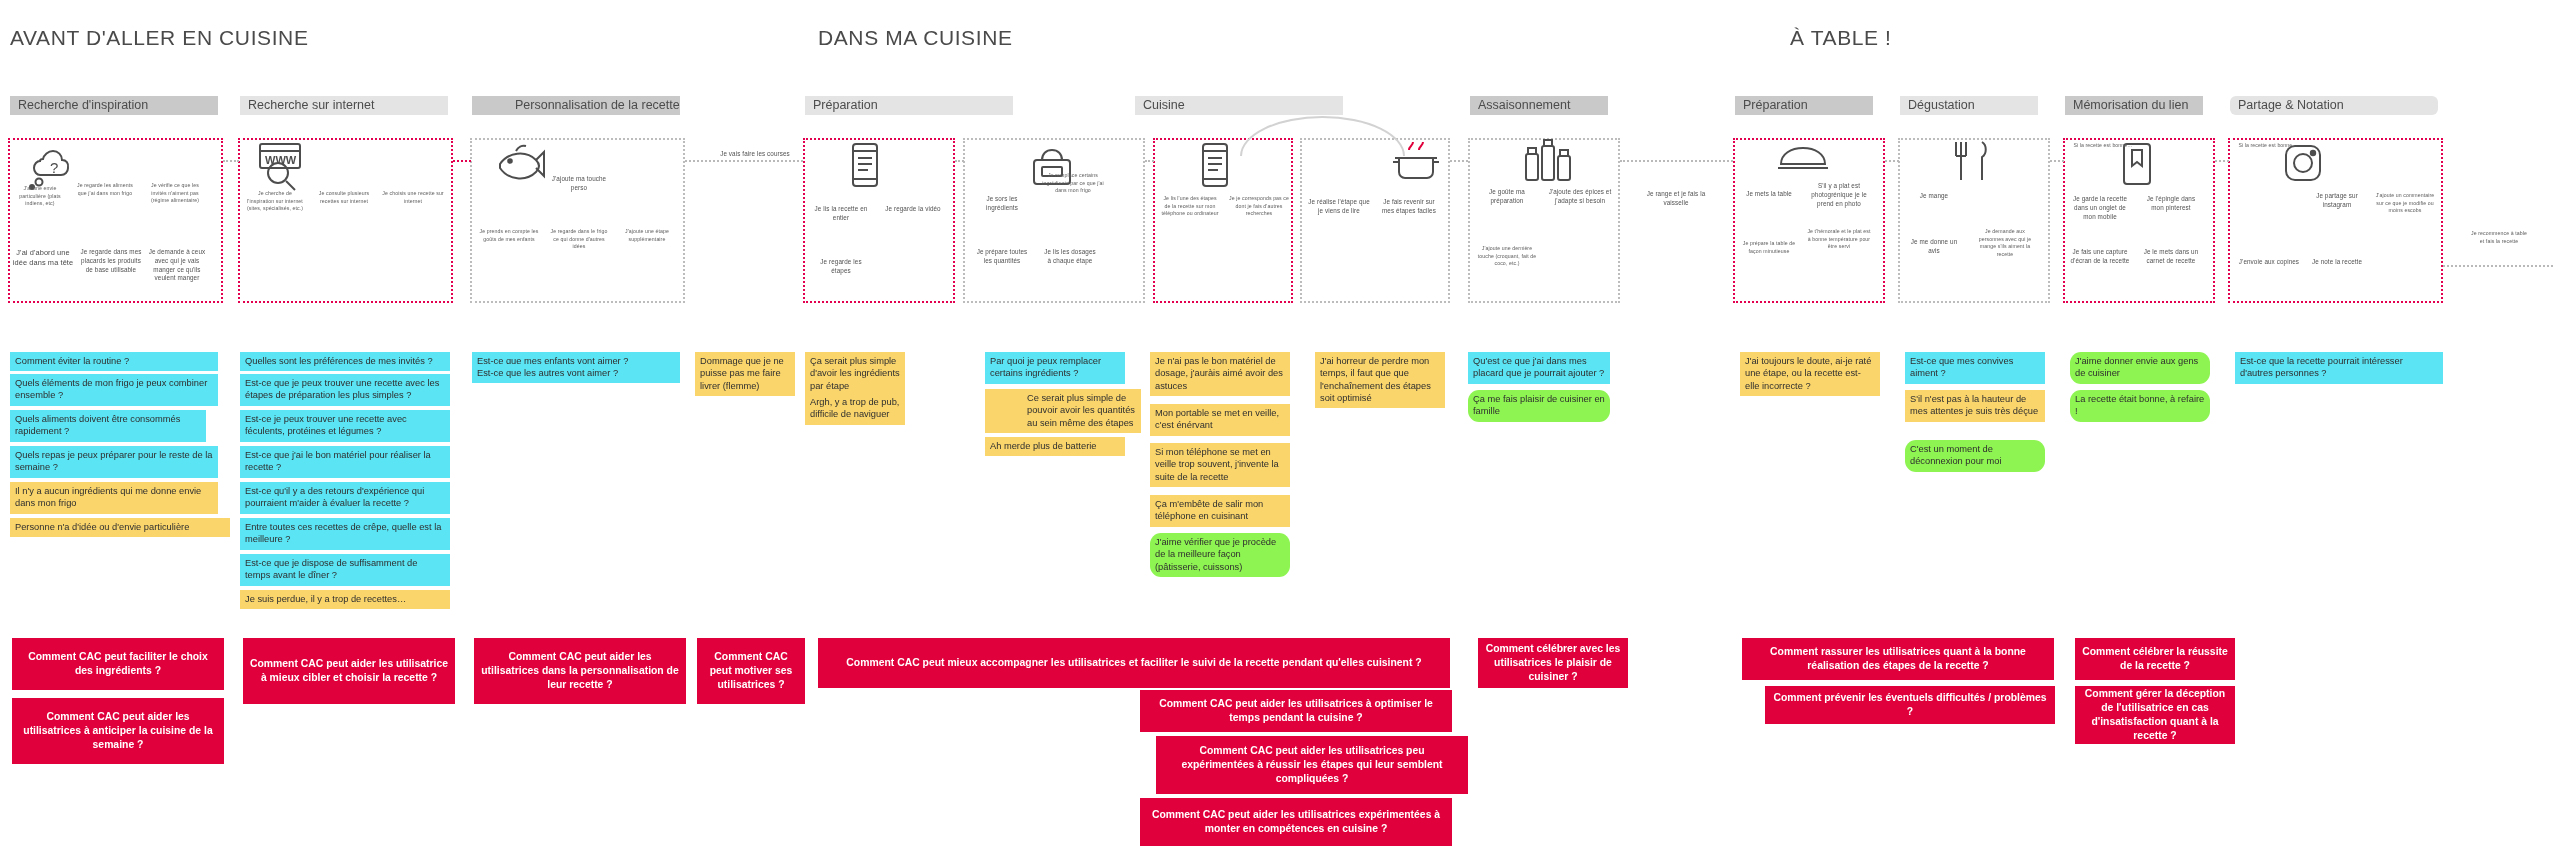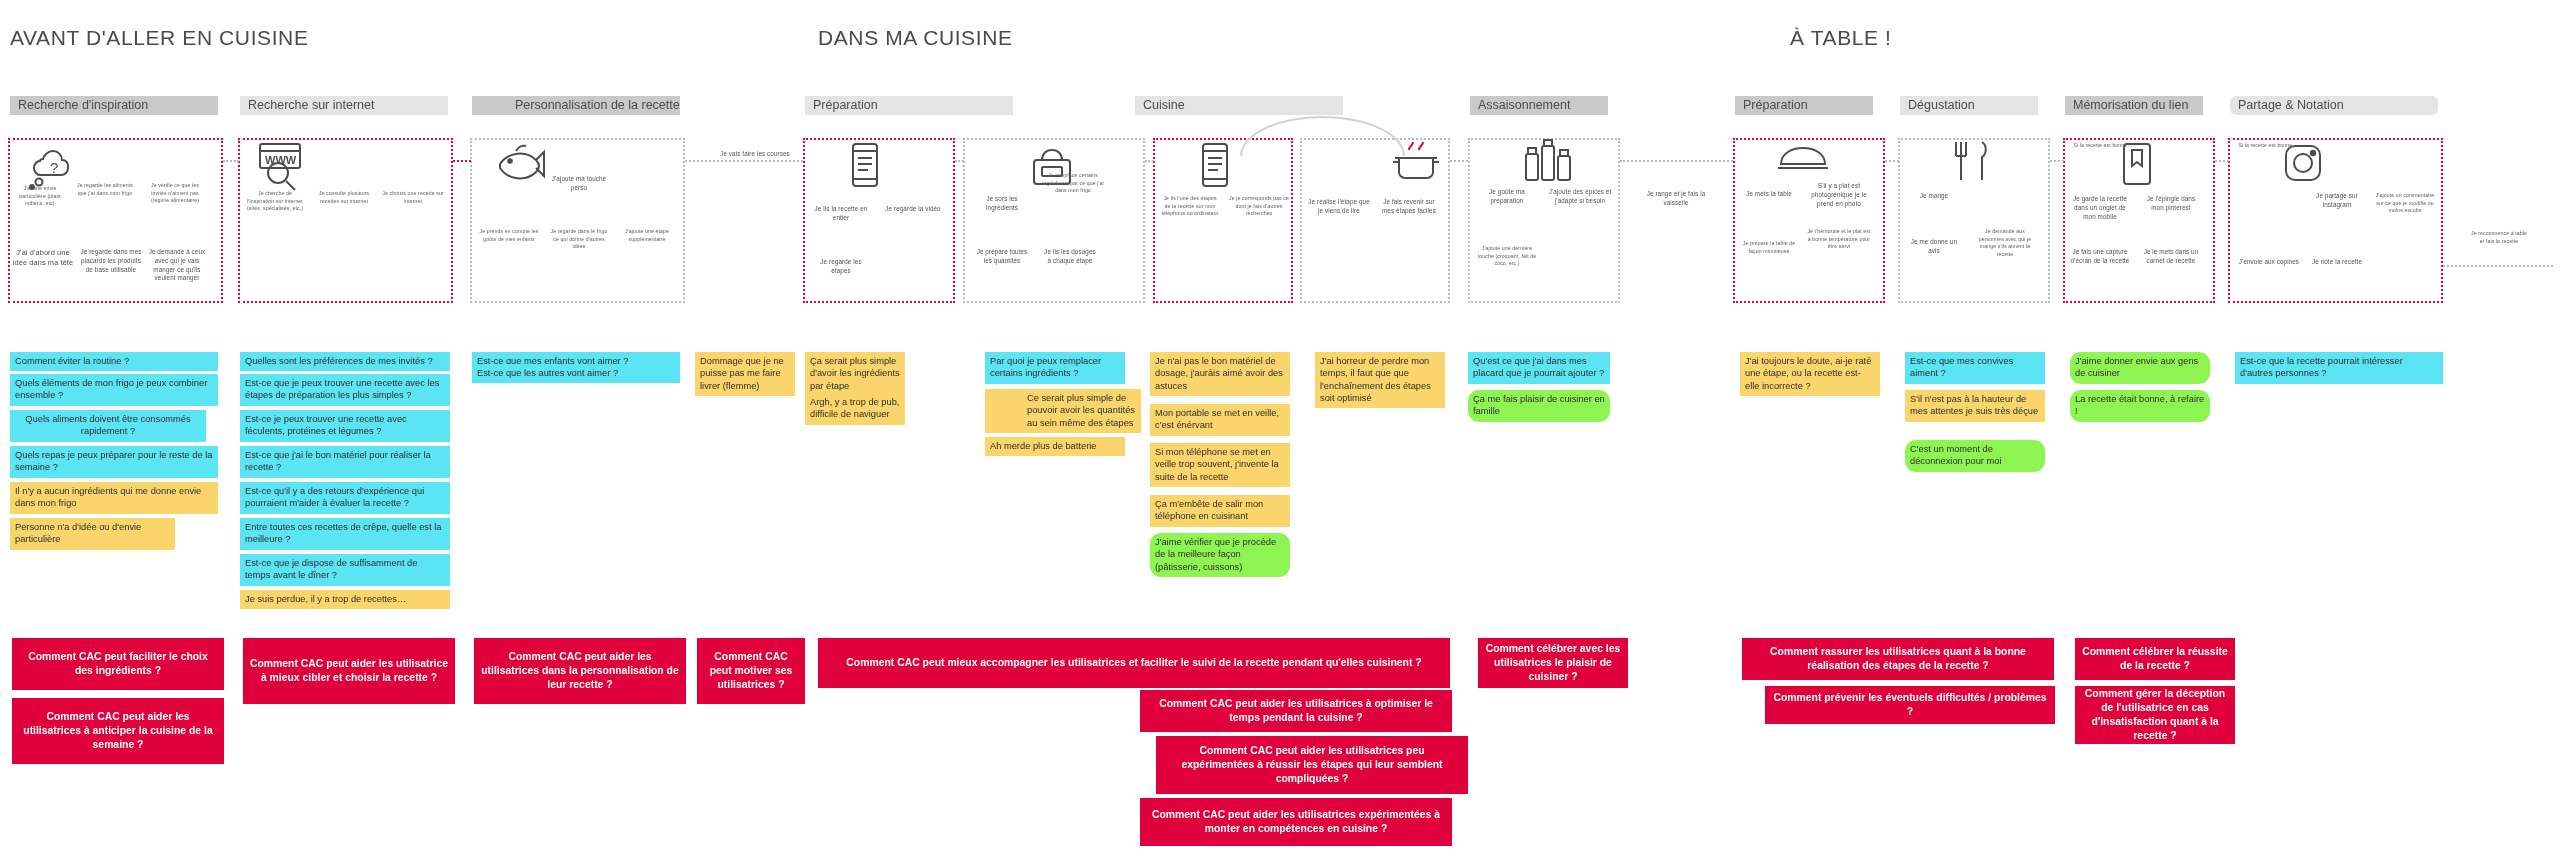--- a/index.html
+++ b/index.html
@@ -277,24 +277,24 @@
 
   <div class="micro" style="left:2228px;top:142px; width:80px;">Si la recette est bonne…</div>
   <div class="micro mid" style="left:2238px;top:258px; width:62px;">J'envoie aux copines</div>
   <div class="micro mid" style="left:2306px;top:192px; width:62px;">Je partage sur instagram</div>
   <div class="micro mid" style="left:2306px;top:258px; width:62px;">Je note la recette</div>
   <div class="micro" style="left:2372px;top:192px; width:66px;">J'ajoute un commentaire sur ce que je modifie ou moins escobs</div>
   <div class="micro" style="left:2468px;top:230px; width:62px;">Je recommence à table et fais la recette</div>
 
   <div class="note cy" style="left:10px; top:352px; width:208px;">Comment éviter la routine ?</div>
   <div class="note cy" style="left:10px; top:374px; width:208px;">Quels éléments de mon frigo je peux combiner ensemble ?</div>
-  <div class="note cy" style="left:10px; top:410px; width:196px;text-align:center;">Quels aliments doivent être consommés rapidement ?</div>
+  <div class="note cy" style="left:10px; top:410px; width:196px;">Quels aliments doivent être consommés rapidement ?</div>
   <div class="note cy" style="left:10px; top:446px; width:208px;">Quels repas je peux préparer pour le reste de la semaine ?</div>
   <div class="note ye" style="left:10px; top:482px; width:208px;">Il n'y a aucun ingrédients qui me donne envie dans mon frigo</div>
-  <div class="note ye" style="left:10px; top:518px; width:165px;">Personne n'a d'idée ou d'envie particulière</div>
+  <div class="note ye" style="left:10px; top:518px; width:220px;">Personne n'a d'idée ou d'envie particulière</div>
 
   <div class="note cy" style="left:240px; top:352px; width:210px;">Quelles sont les préférences de mes invités ?</div>
   <div class="note cy" style="left:240px; top:374px; width:210px;">Est-ce que je peux trouver une recette avec les étapes de préparation les plus simples ?</div>
   <div class="note cy" style="left:240px; top:410px; width:210px;">Est-ce je peux trouver une recette avec féculents, protéines et légumes ?</div>
   <div class="note cy" style="left:240px; top:446px; width:210px;">Est-ce que j'ai le bon matériel pour réaliser la recette ?</div>
   <div class="note cy" style="left:240px; top:482px; width:210px;">Est-ce qu'il y a des retours d'expérience qui pourraient m'aider à évaluer la recette ?</div>
   <div class="note cy" style="left:240px; top:518px; width:210px;">Entre toutes ces recettes de crêpe, quelle est la meilleure ?</div>
   <div class="note cy" style="left:240px; top:554px; width:210px;">Est-ce que je dispose de suffisamment de temps avant le dîner ?</div>
   <div class="note ye" style="left:240px; top:590px; width:210px;">Je suis perdue, il y a trop de recettes…</div>
 

